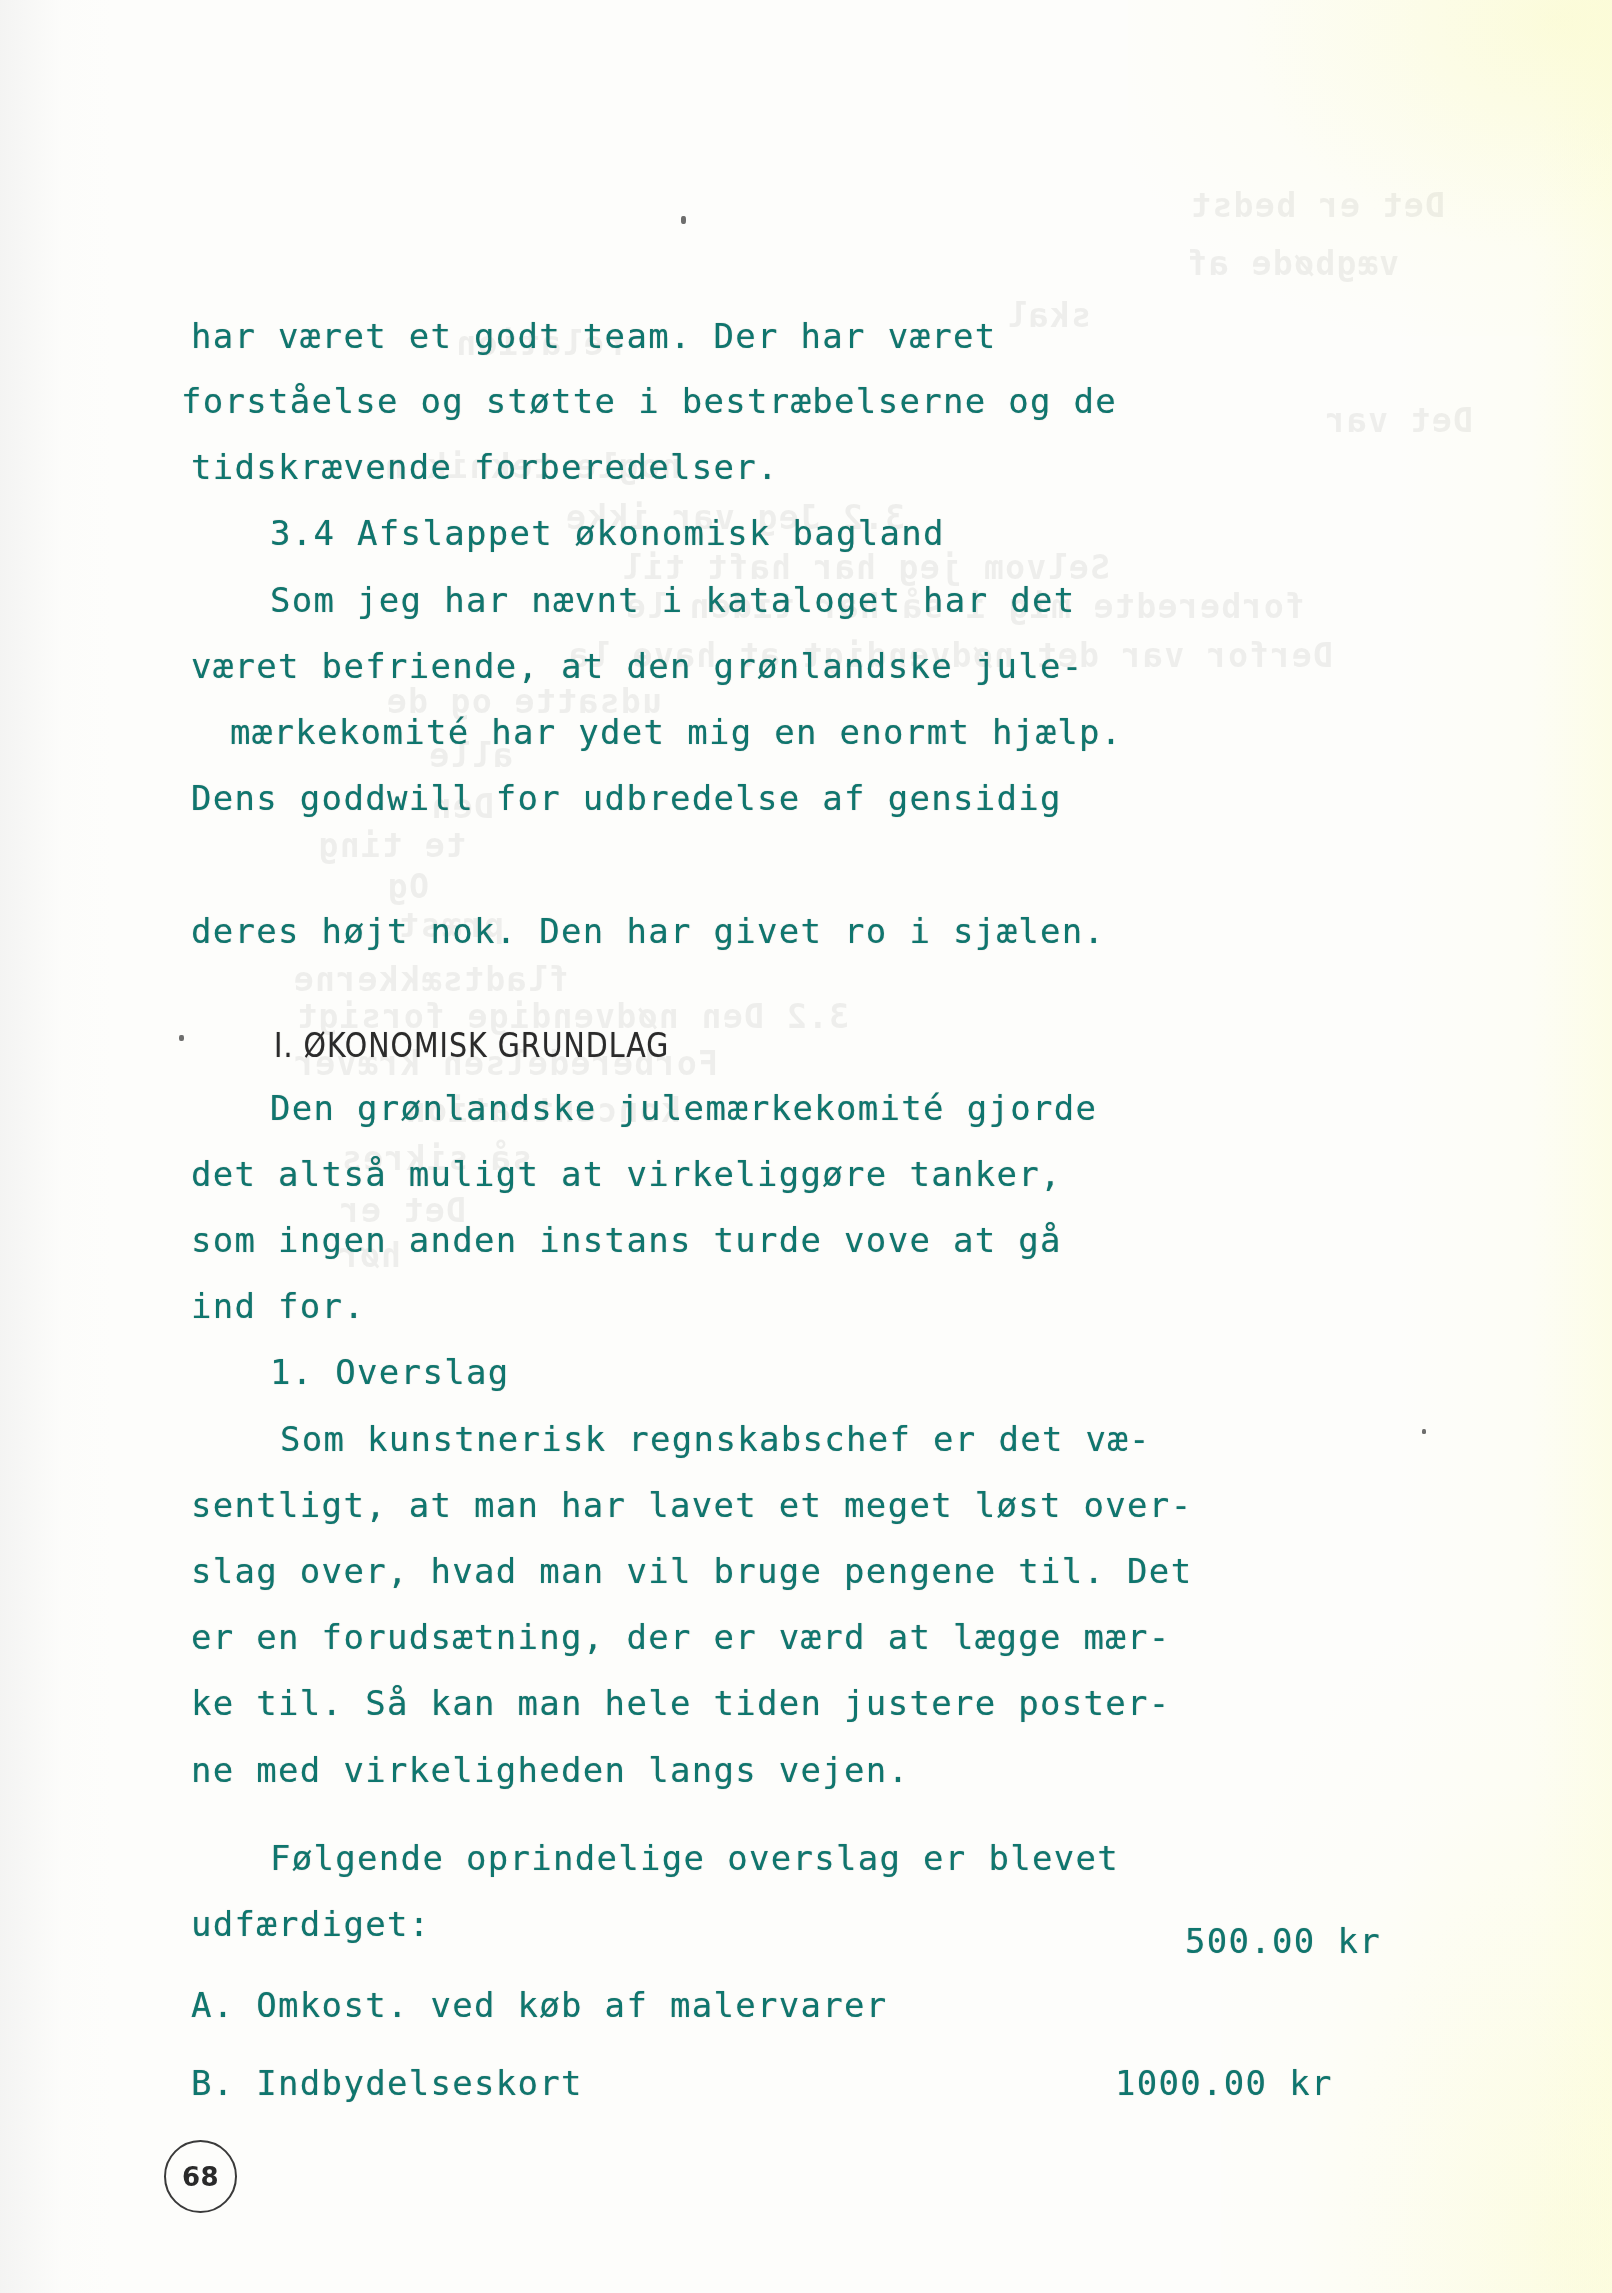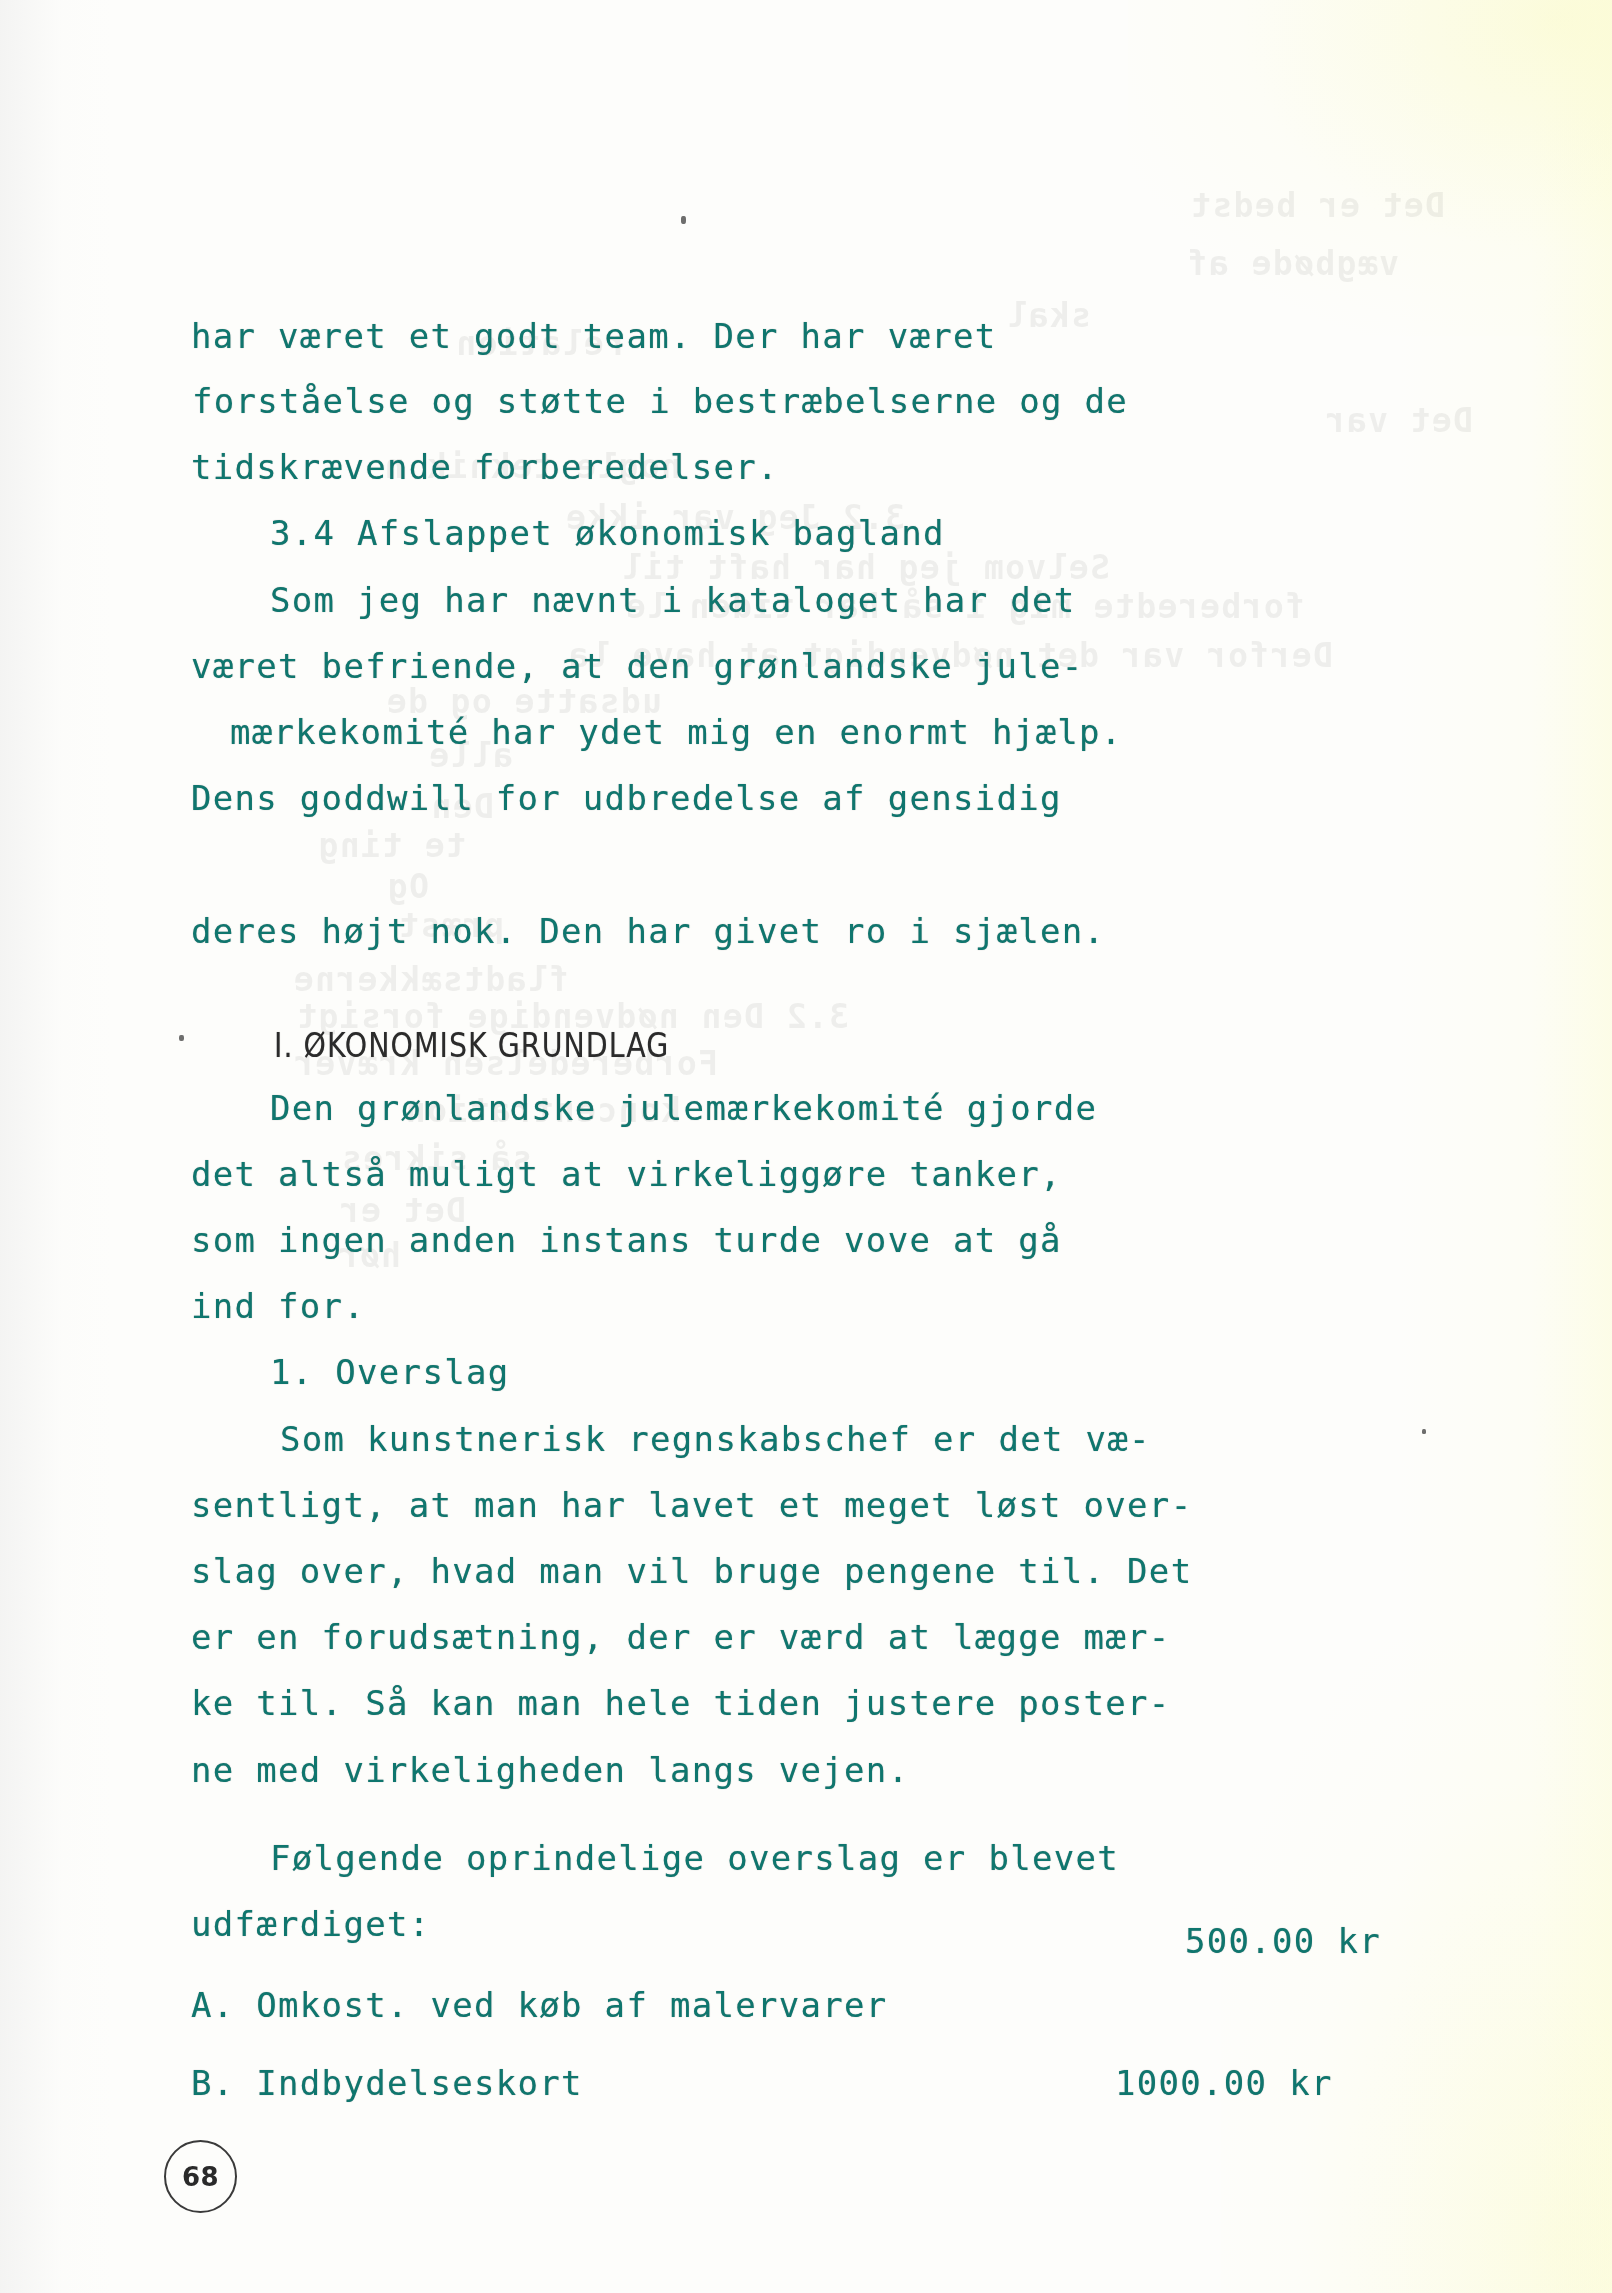--- a/index.html
+++ b/index.html
@@ -174,21 +174,21 @@
     <div class="bleed-line" style="left:1212px; top:1236px;">hør</div>
   </div>
 
   <div class="speck" style="left:681px; top:216px; width:4.7px;  height:7.5px;"></div>
   <div class="speck" style="left:179px; top:1035px; width:4.7px; height:5.6px;"></div>
   <div class="speck" style="left:1422px; top:1429px; width:3.7px; height:4.7px;"></div>
 
   <div class="text-block">
 
     <div class="tline" style="left:191px; top:319px;">har været et godt team. Der har været</div>
-    <div class="tline" style="left:192px; top:384px;">forståelse og støtte i bestræbelserne og de</div>
+    <div class="tline" style="left:181px; top:384px;">forståelse og støtte i bestræbelserne og de</div>
     <div class="tline" style="left:191px; top:450px;">tidskrævende forberedelser.</div>
 
     <div class="tline" style="left:270px; top:516px;">3.4 Afslappet økonomisk bagland</div>
 
     <div class="tline" style="left:270px; top:583px;">Som jeg har nævnt i kataloget har det</div>
     <div class="tline" style="left:191px; top:649px;">været befriende, at den grønlandske jule-</div>
     <div class="tline" style="left:191px; top:715px;margin-left:39px;">mærkekomité har ydet mig en enormt hjælp.</div>
     <div class="tline" style="left:191px; top:781px;">Dens goddwill for udbredelse af gensidig</div>
     <div class="tline" style="left:191px; top:914px;">deres højt nok. Den har givet ro i sjælen.</div>
 

